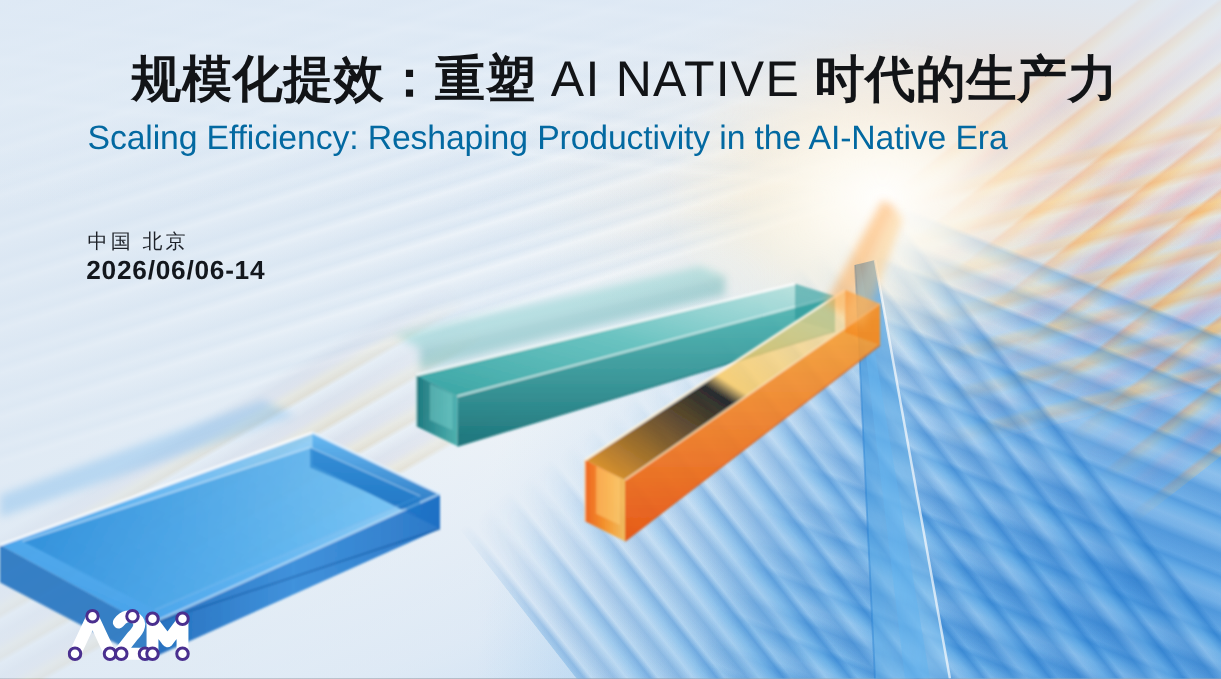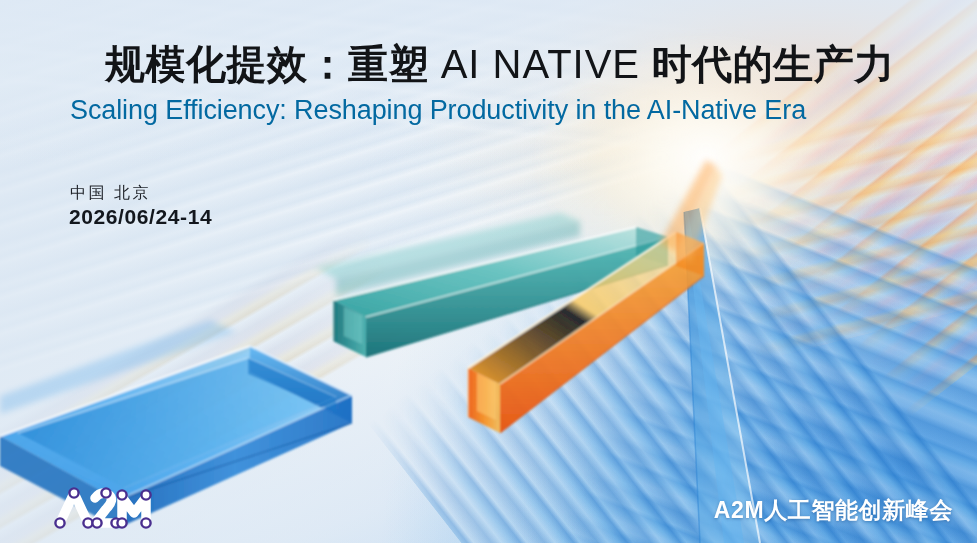--- a/index.html
+++ b/index.html
@@ -449,21 +449,21 @@
         <polygon points="0,396 210,320 236,332 0,414" fill="#59a8e8"></polygon>
       </g>
     </svg>
   </div>
 
   <div class="headline"><span>规模化提效：重塑 </span><span class="lat">AI NATIVE</span><span> 时代的生产力</span></div>
 
   <div class="subhead">Scaling Efficiency: Reshaping Productivity in the AI-Native Era</div>
 
   <div class="loc">中国 北京</div>
-  <div class="date">2026/06/24-14</div>
+  <div class="date">2026/06/06-14</div>
 
   <div class="logo">
     <svg width="104" height="46" viewBox="0 0 104 46">
       <g fill="none" stroke="#ffffff" stroke-width="9.5" stroke-linecap="round" stroke-linejoin="round">
 
         <path d="M6 40 L20 10 L34 40"></path>
 
         <path d="M41 15 Q47 7 55 12 Q61 17 52 26 L41 40 L62 40"></path>
 
         <path d="M68 40 L68 14 L80 30 L92 14 L92 40"></path>
@@ -479,15 +479,14 @@
           <circle cx="62" cy="40" r="4.6"></circle>
           <circle cx="68" cy="12" r="4.6"></circle>
           <circle cx="68" cy="40" r="4.6"></circle>
           <circle cx="92" cy="12" r="4.6"></circle>
           <circle cx="92" cy="40" r="4.6"></circle>
         </g>
       </g>
     </svg>
   </div>
 
-  <div class="event-name">A2M人工智能创新峰会</div>
 
 </div>
 
 </body></html>

